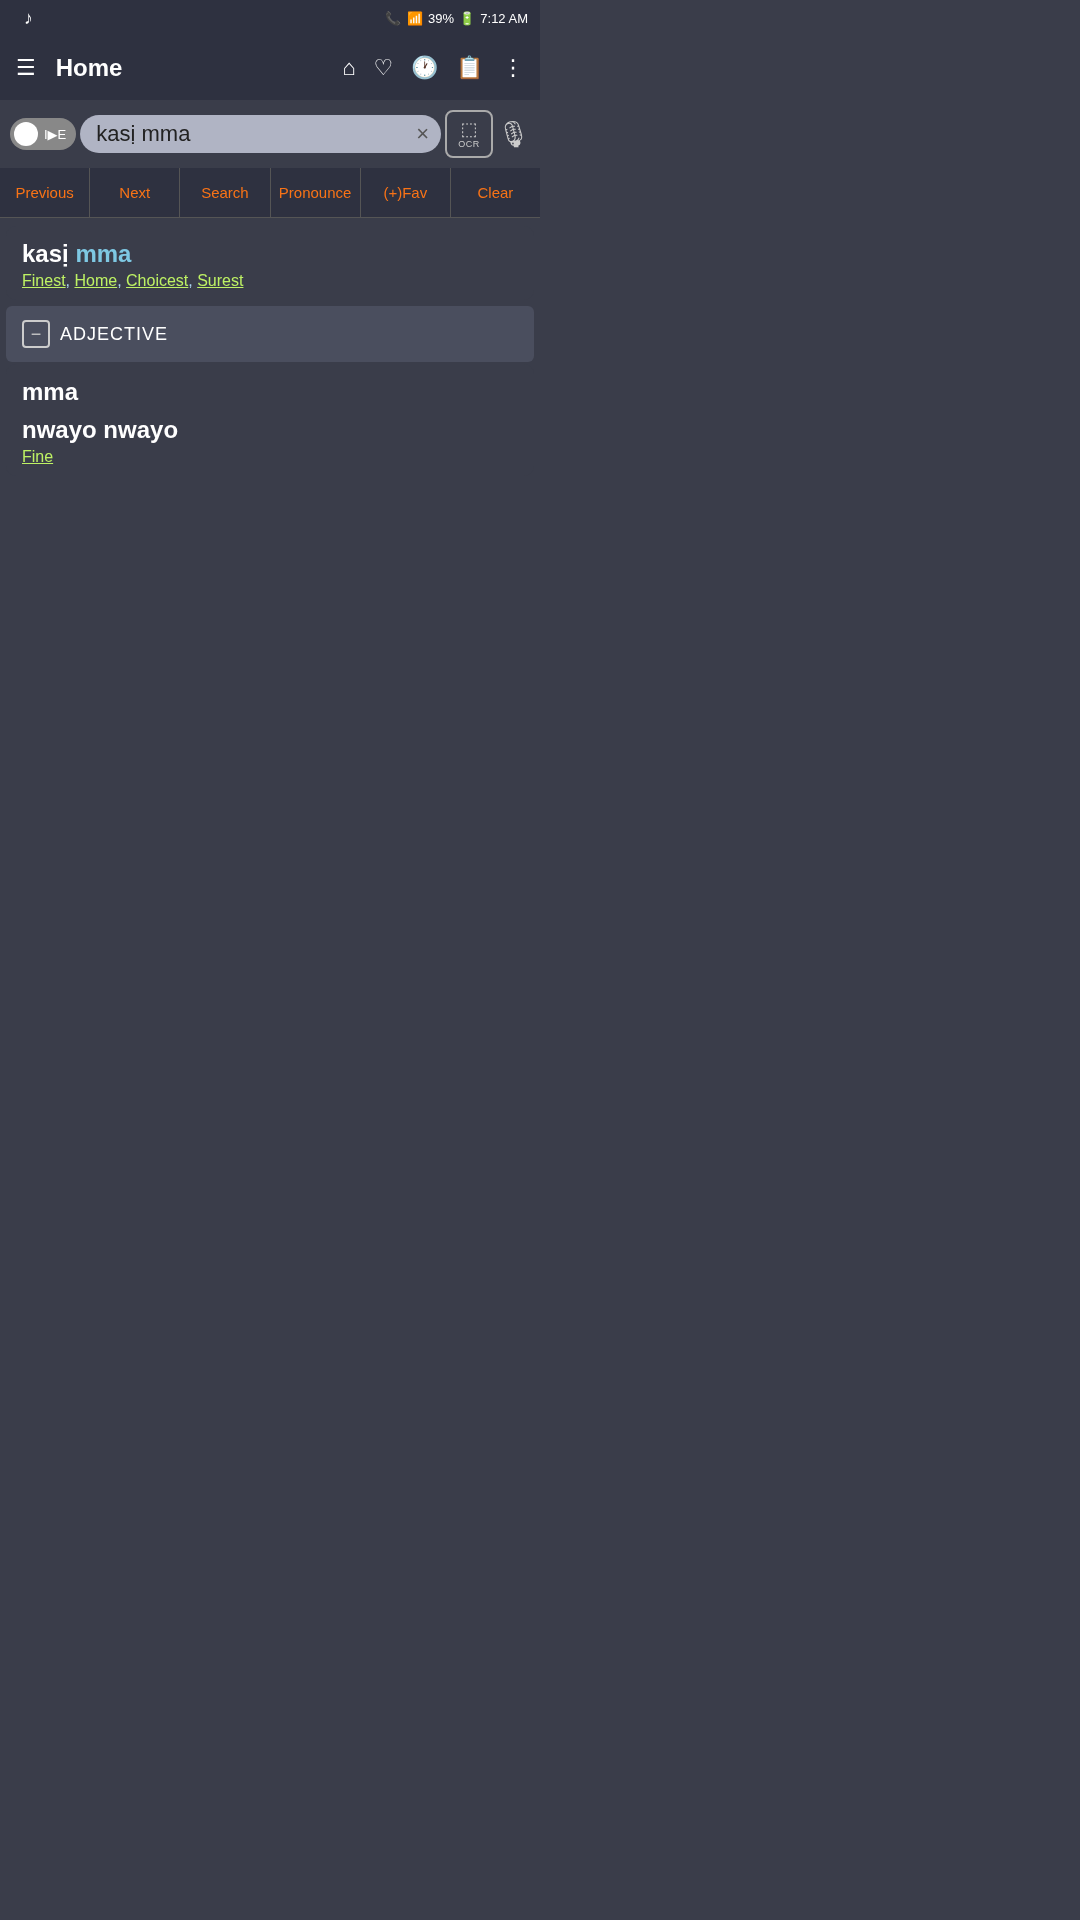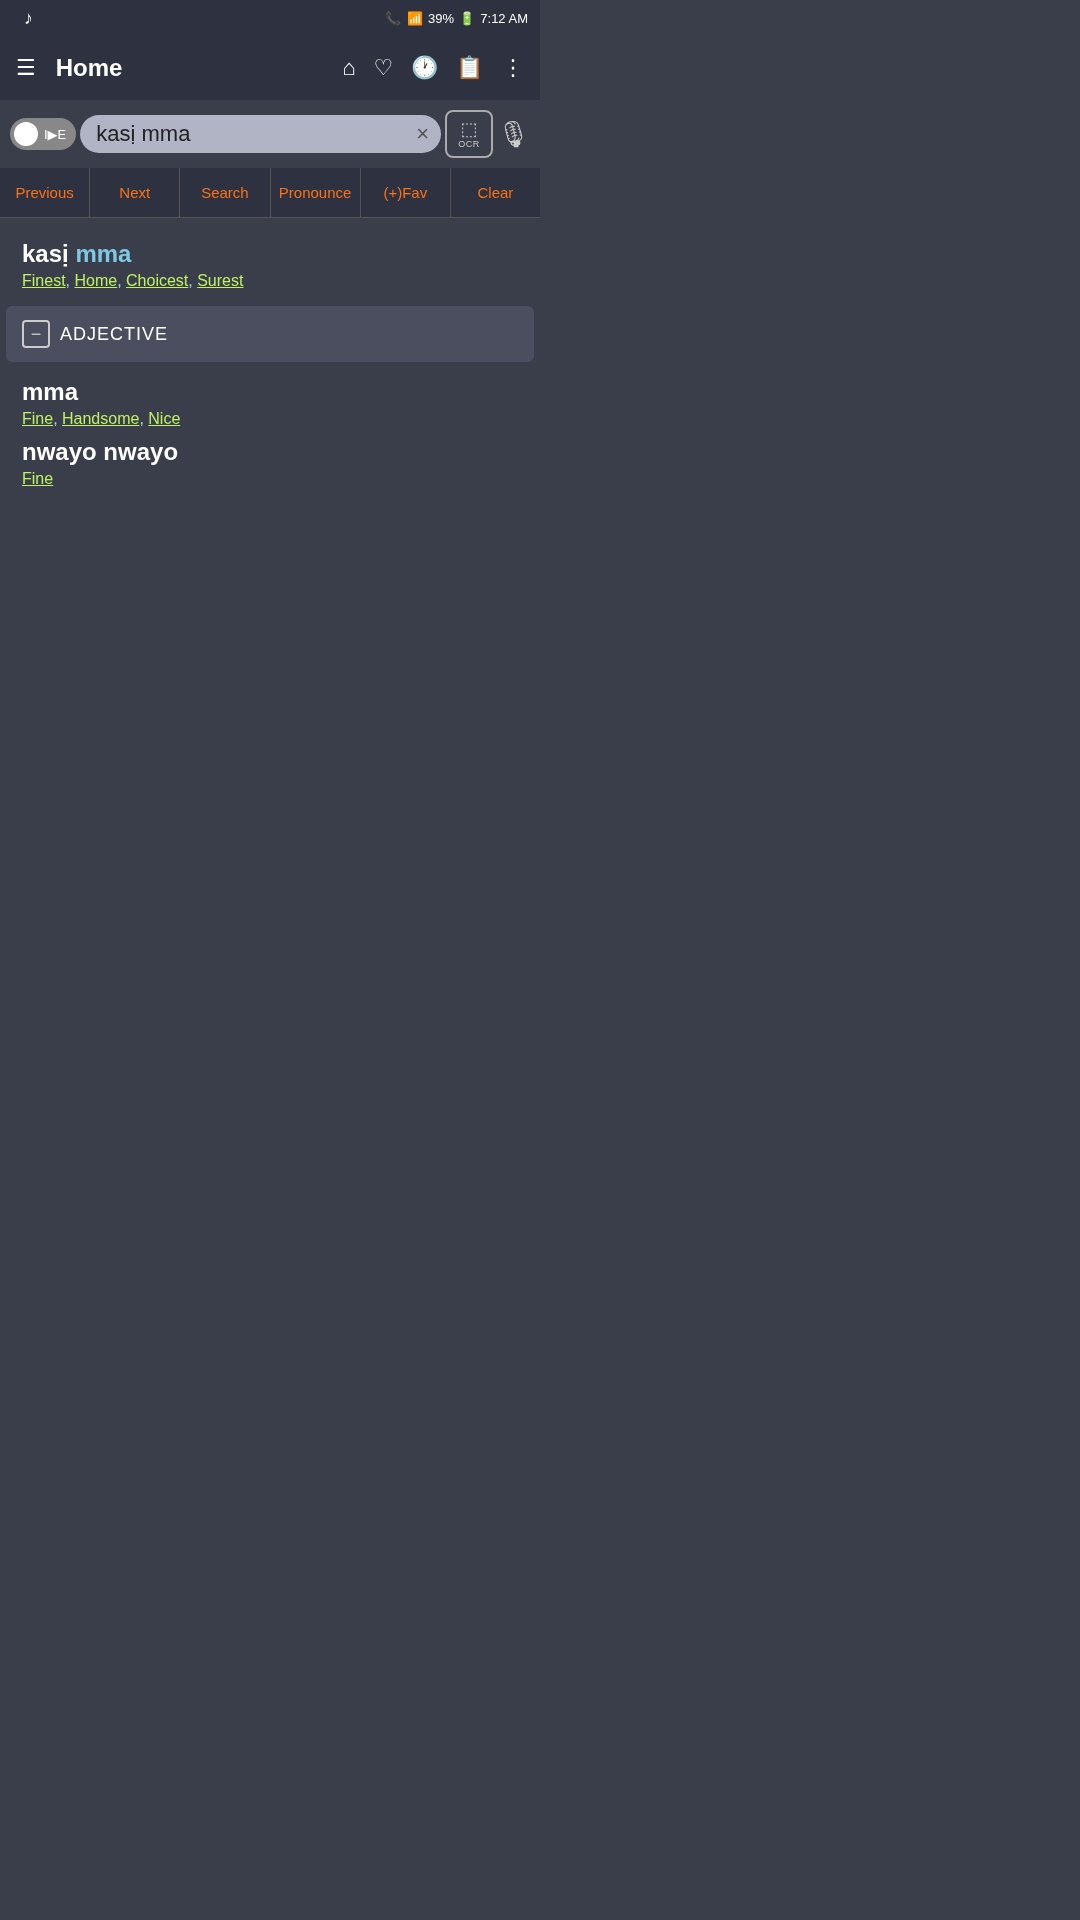--- a/index.html
+++ b/index.html
@@ -312,25 +312,20 @@
   <div class="adjective-banner">
     <div class="adj-icon">
       <span>−</span>
     </div>
     <span class="adj-label">ADJECTIVE</span>
   </div>
 
   <div class="result-card-multi">
     <div class="result-entry">
       <div class="result-word">mma</div>
-      <div class="result-translations">
-        <a href="#">Fine</a>,
-        <a href="#">Handsome</a>,
-        <a href="#">Nice</a>
-      </div>
     </div>
     <div class="result-entry">
       <div class="result-word">nwayo nwayo</div>
       <div class="result-translations">
         <a href="#">Fine</a>
       </div>
     </div>
   </div>
 
 </div>

